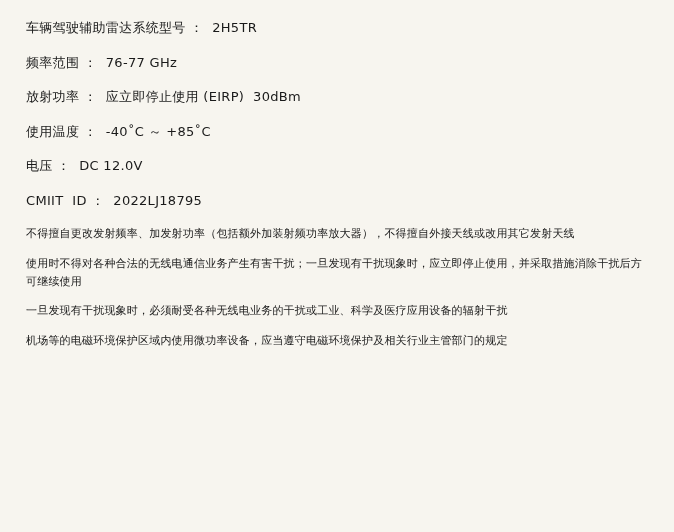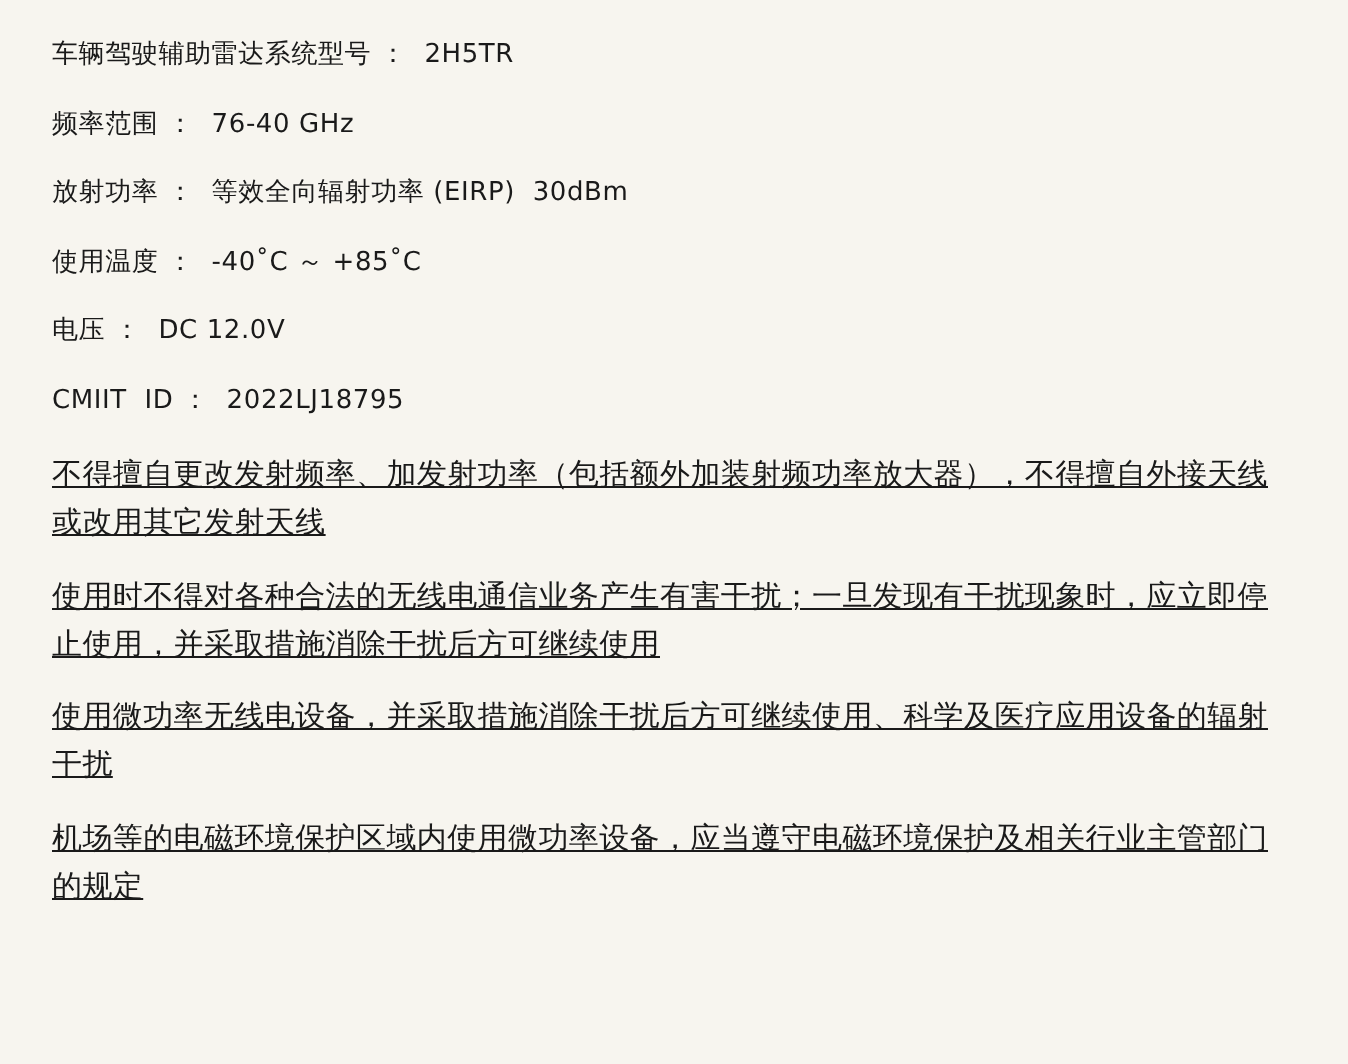--- a/index.html
+++ b/index.html
@@ -24,41 +24,40 @@
   .spec-line {
     font-size: 13px;
     line-height: 1.5;
     margin: 0 0 15px 0;
     letter-spacing: 0.3px;
     white-space: pre-wrap;
   }
   .spec-line.tight {
   }
   .para {
-    font-size: 15px;
+    font-size: 11px;
     line-height: 1.62;
     margin: 2px 0 12px 0;
     letter-spacing: 0.2px;
     text-align: left;
-    text-decoration: underline;
   }
   .para:last-child {
     margin-bottom: 0;
   }
 </style>
 </head>
 <body>
 
 <div class="doc">
 
   <div class="spec-line">车辆驾驶辅助雷达系统型号 ：  2H5TR</div>
-  <div class="spec-line">频率范围 ：  76-40 GHz</div>
-  <div class="spec-line">放射功率 ：  等效全向辐射功率 (EIRP)  30dBm</div>
+  <div class="spec-line">频率范围 ：  76-77 GHz</div>
+  <div class="spec-line">放射功率 ：  应立即停止使用 (EIRP)  30dBm</div>
   <div class="spec-line">使用温度 ：  -40˚C ～ +85˚C</div>
   <div class="spec-line">电压 ：  DC 12.0V</div>
   <div class="spec-line tight">CMIIT  ID ：  2022LJ18795</div>
 
   <div class="para">不得擅自更改发射频率、加发射功率（包括额外加装射频功率放大器），不得擅自外接天线或改用其它发射天线</div>
   <div class="para">使用时不得对各种合法的无线电通信业务产生有害干扰；一旦发现有干扰现象时，应立即停止使用，并采取措施消除干扰后方可继续使用</div>
-  <div class="para">使用微功率无线电设备，并采取措施消除干扰后方可继续使用、科学及医疗应用设备的辐射干扰</div>
+  <div class="para">一旦发现有干扰现象时，必须耐受各种无线电业务的干扰或工业、科学及医疗应用设备的辐射干扰</div>
   <div class="para">机场等的电磁环境保护区域内使用微功率设备，应当遵守电磁环境保护及相关行业主管部门的规定</div>
 
 </div>
 
 </body></html>

